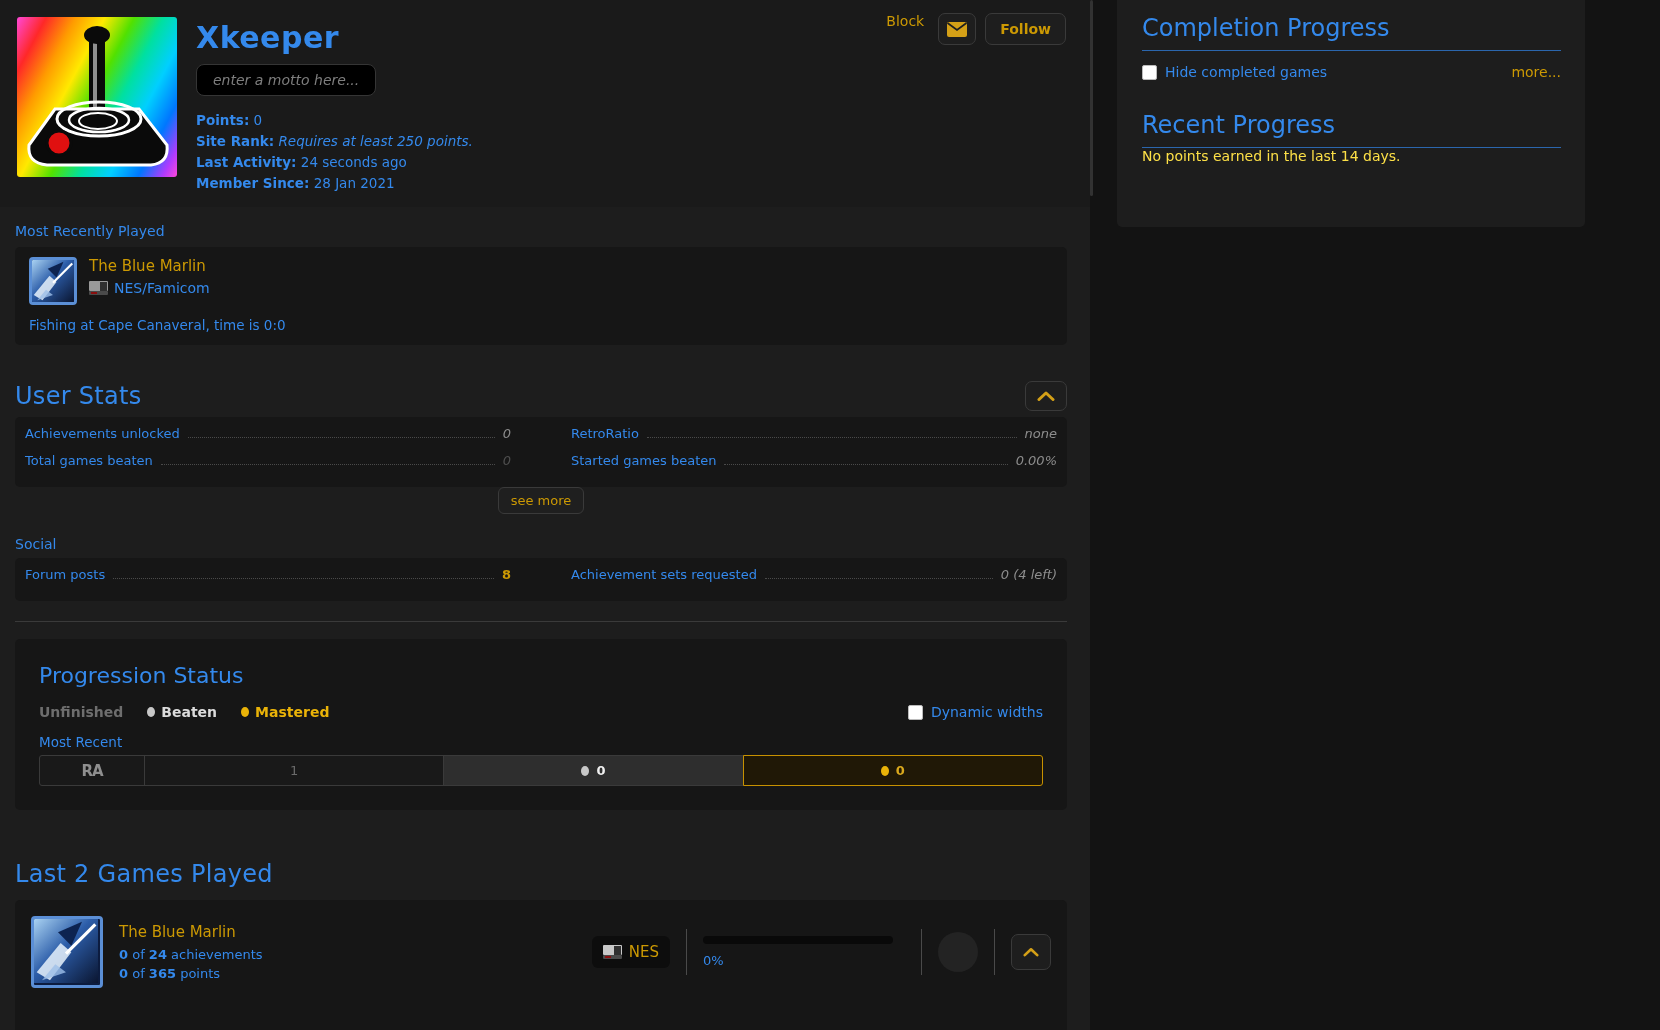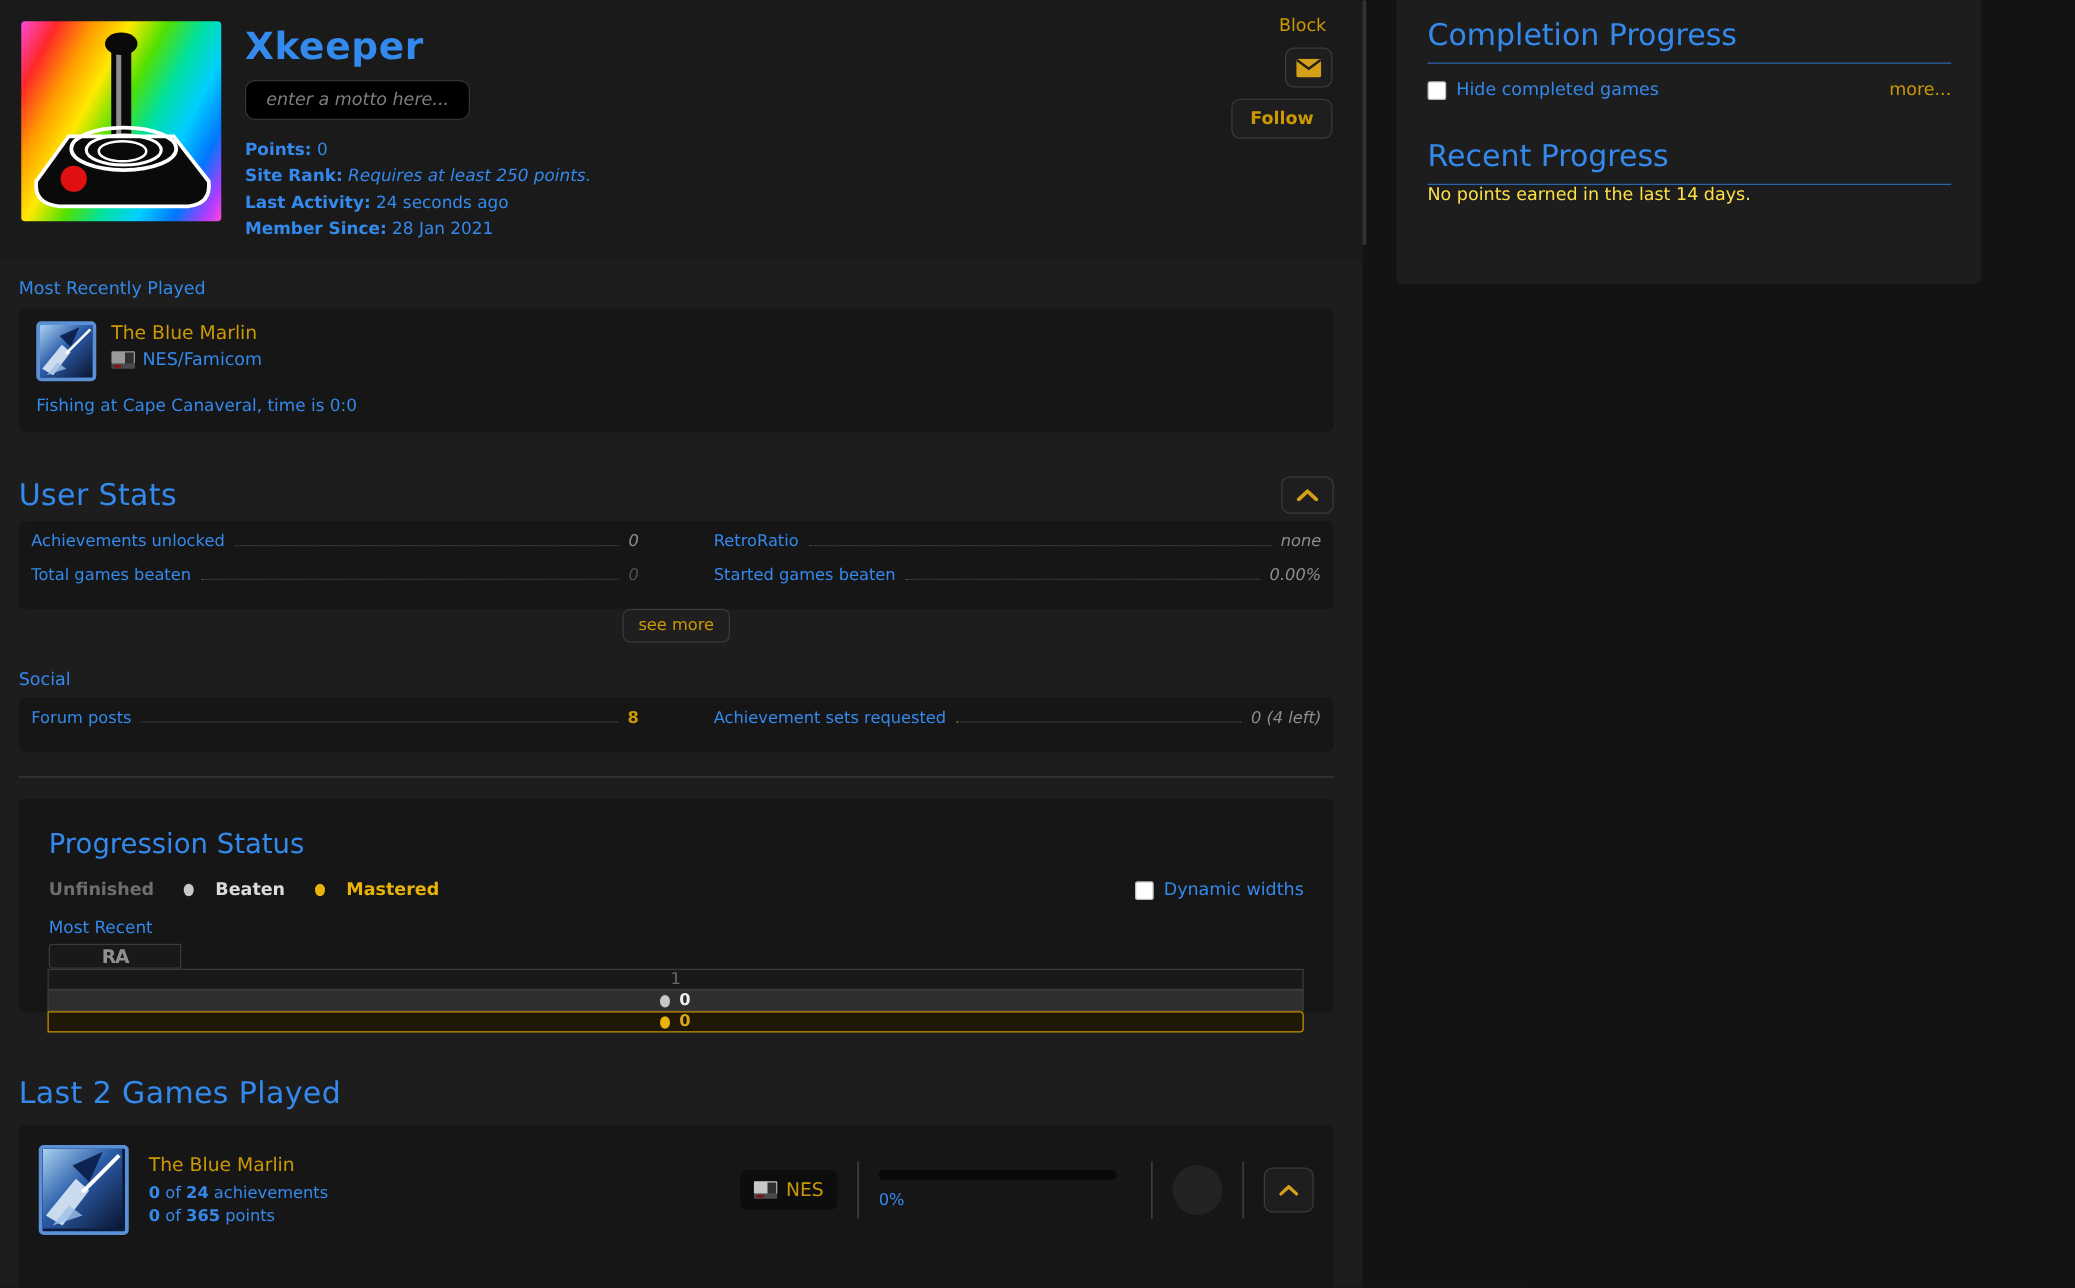--- a/index.html
+++ b/index.html
@@ -33,21 +33,21 @@
     display:inline-block; margin-top:9px; padding:7px 16px;
     background:#000000; border:1px solid #353535; border-radius:8px;
     color:#7e7e7e; font-style:italic; font-size:14px; cursor:pointer;
   }
   .profile-stats { margin-top:14px; line-height:21px; font-size:13.5px; }
   .profile-stats .lbl { font-weight:bold; color:#3489ec; }
   .profile-stats .val { color:#3489ec; }
   .profile-stats .ital { font-style:italic; }
   .header-actions {
     position:absolute; top:13px; right:24px;
-    display:flex; align-items:flex-end; gap:9px;flex-direction:column;
+    display:flex; align-items:flex-start; gap:9px;
   }
   .link-plain { color:#cc9903; font-size:14px; cursor:pointer; margin-right:5px; }
   .btn {
     background:#1e1e1e; border:1px solid #3a3a3a; border-radius:7px;
     display:flex; align-items:center; justify-content:center;
     cursor:pointer; color:#cc9903; font-size:14px;
   }
   .btn-mail { width:38px; height:32px; }
   .btn-follow { height:32px; padding:0 14px;font-weight:bold; }
 
@@ -92,33 +92,33 @@
   .social-label { margin-top:22px; }
   .social-panel { margin-top:6px; padding:9px 10px; }
 
   .divider { border:none; border-top:1px solid #3a3a3a; margin-top:20px; }
 
   
   .prog-panel { margin-top:17px; padding:24px 24px 24px 24px; }
   .prog-title { font-size:22px; color:#3489ec; }
   .legend-row { margin-top:16px; display:flex; align-items:center; gap:24px; font-size:14px; font-weight:bold; }
   .leg-unfinished { color:#6e6e6e; }
-  .leg-item { display:flex; align-items:center; gap:17px; }
+  .leg-item { display:flex; align-items:center; gap:6px; }
   .dot { width:8px; height:10px; border-radius:50%; display:inline-block; }
   .dot-beaten { background:#c8c8c8; }
   .dot-mastered { background:#eab308; }
   .leg-beaten { color:#dcdcdc; }
   .leg-mastered { color:#eab308; }
   .dyn-widths { margin-left:auto; display:flex; align-items:center; gap:8px; font-weight:normal; color:#3489ec; font-size:14px; }
   .checkbox {
     width:15px; height:15px; appearance:none; -webkit-appearance:none;
     background:#fff; border:1px solid #bbb; border-radius:2px; cursor:pointer;
   }
   .most-recent { margin-top:14px; color:#3489ec; font-size:13.5px; }
-  .prog-bar { margin-top:5px; display:flex; height:31px;flex-direction:column; }
+  .prog-bar { margin-top:5px; display:flex; height:31px; }
   .bar-cell {
     border:1px solid #3a3a3a; background:#191919;
     display:flex; align-items:center; justify-content:center; gap:7px;
     cursor:pointer;
   }
   .bar-cell + .bar-cell { margin-left:-1px; }
   .cell-logo { width:106px; flex:0 0 auto; border-radius:3px 0 0 3px; }
   .ra-glyph { font-weight:800; font-size:15px; color:#8f8f8f; letter-spacing:-1px; }
   .cell-flex { flex:1; }
   .cell-unfinished { color:#6a6a6a; }

